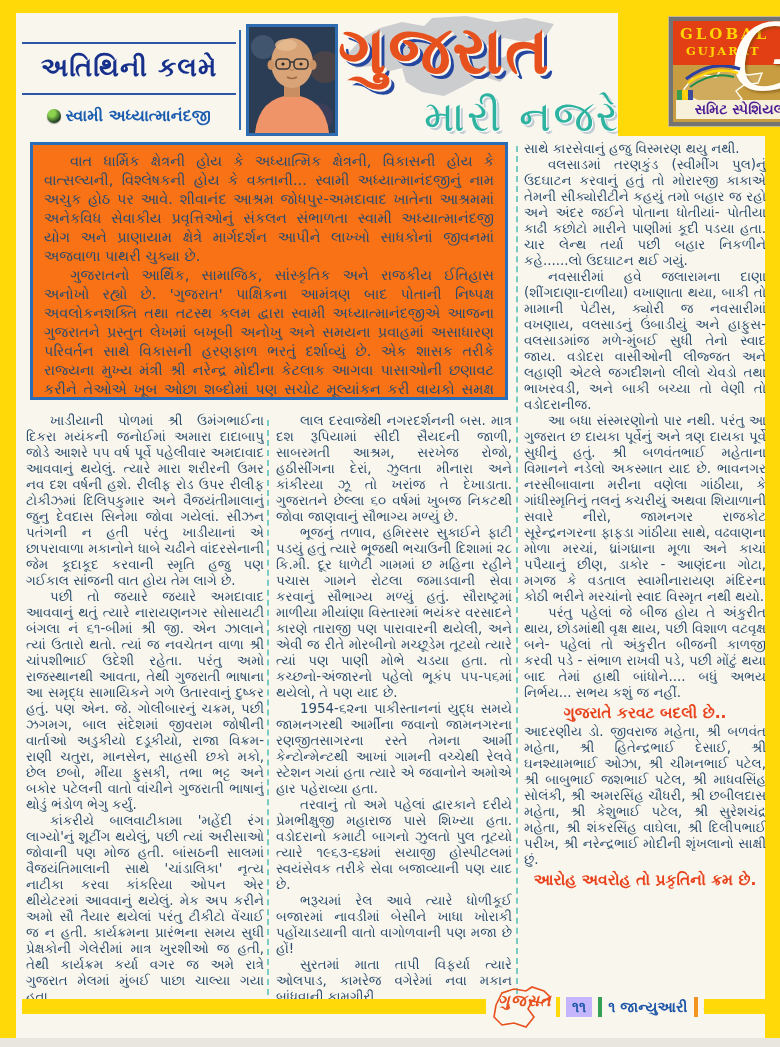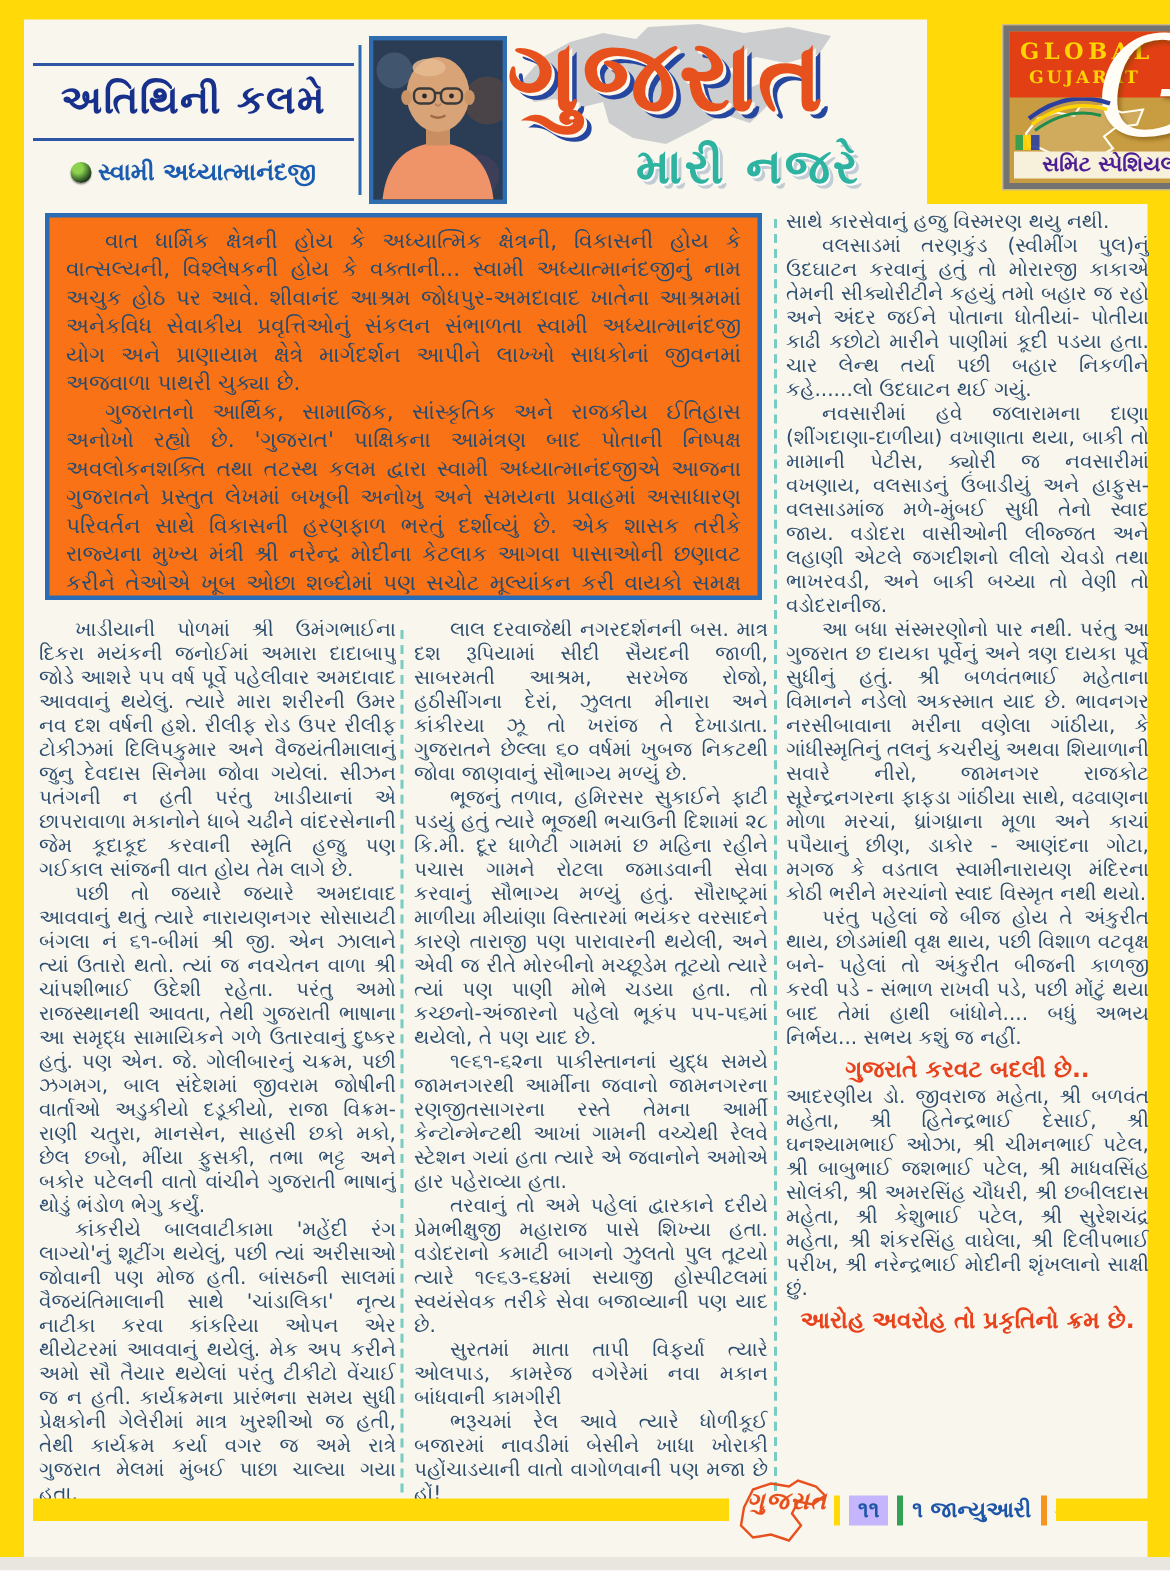--- a/index.html
+++ b/index.html
@@ -22,21 +22,21 @@
   .globe-icon{width:14px;height:14px;border-radius:50%;
           background:radial-gradient(circle at 35% 30%,#8cd24e 0 25%,#14321c 75%);
           box-shadow:0 1px 1px rgba(0,0,0,.4);flex:0 0 auto;}
   .vline{position:absolute;left:239px;top:30px;width:2px;height:100px;background:#2f6cb0;}
   .photo{position:absolute;left:246px;top:24px;width:86px;height:106px;border:3px solid #2f6cb0;
          background:#2b3c55;}
   .map-shadow{position:absolute;left:336px;top:12px;width:228px;height:88px;opacity:.65;}
   .title-main{position:absolute;left:338px;top:18px;font-size:66px;line-height:1;font-weight:bold;
          color:#e7511d;letter-spacing:2px;
          text-shadow:2px 2px 0 #fdf7ec,5px 5px 0 #2547a0;}
-  .title-sub{position:absolute;left:424px;top:95px;font-size:32px;line-height:1;font-weight:bold;
+  .title-sub{position:absolute;left:424px;top:95px;font-size:43px;line-height:1;font-weight:normal;
          color:#2db3a0;letter-spacing:2px;text-shadow:1px 1px 0 #ffffff,3px 3px 0 rgba(30,80,140,.25);}
 
   
   .glogo{position:absolute;left:628px;top:17px;width:141px;height:109px;background:#c89d42;
          border:4px solid #737373;box-shadow:0 0 0 1px #cbb98c;box-sizing:border-box;margin-left:41px;}
   .glogo-red{position:absolute;left:0;top:0;right:0;height:44px;background:#e23f14;}
   .glogo-l1{position:absolute;left:7px;top:4px;color:#ffd400;font-weight:bold;font-size:15px;
          letter-spacing:3px;font-family:"DejaVu Serif","Liberation Serif",serif;}
   .glogo-l2{position:absolute;left:13px;top:23px;color:#ffd400;font-weight:bold;font-size:11.5px;
          letter-spacing:2px;font-family:"DejaVu Serif","Liberation Serif",serif;}
@@ -161,24 +161,24 @@
 
   <div class="col col-left">
     <p>ખાડીયાની પોળમાં શ્રી ઉમંગભાઈના દિકરા મયંકની જનોઈમાં અમારા દાદાબાપુ જોડે આશરે ૫૫ વર્ષ પૂર્વે પહેલીવાર અમદાવાદ આવવાનું થયેલું. ત્યારે મારા શરીરની ઉમર નવ દશ વર્ષની હશે. રીલીફ રોડ ઉપર રીલીફ ટોકીઝમાં દિલિપકુમાર અને વૈજયંતીમાલાનું જુનુ દેવદાસ સિનેમા જોવા ગયેલાં. સીઝન પતંગની ન હતી પરંતુ ખાડીયાનાં એ છાપરાવાળા મકાનોને ધાબે ચઢીને વાંદરસેનાની જેમ કૂદાકૂદ કરવાની સ્મૃતિ હજુ પણ ગઈકાલ સાંજની વાત હોય તેમ લાગે છે.</p>
     <p>પછી તો જયારે જયારે અમદાવાદ આવવાનું થતું ત્યારે નારાયણનગર સોસાયટી બંગલા નં ૬૧-બીમાં શ્રી જી. એન ઝાલાને ત્યાં ઉતારો થતો. ત્યાં જ નવચેતન વાળા શ્રી ચાંપશીભાઈ ઉદેશી રહેતા. પરંતુ અમો રાજસ્થાનથી આવતા, તેથી ગુજરાતી ભાષાના આ સમૃદ્ધ સામાયિકને ગળે ઉતારવાનું દુષ્કર હતું. પણ એન. જે. ગોલીબારનું ચક્રમ, પછી ઝગમગ, બાલ સંદેશમાં જીવરામ જોષીની વાર્તાઓ અડુકીયો દડૂકીયો, રાજા વિક્રમ- રાણી ચતુરા, માનસેન, સાહસી છકો મકો, છેલ છબો, મીંયા ફુસકી, તભા ભટ્ટ અને બકોર પટેલની વાતો વાંચીને ગુજરાતી ભાષાનું થોડું ભંડોળ ભેગુ કર્યું.</p>
     <p>કાંકરીયે બાલવાટીકામા 'મહેંદી રંગ લાગ્યો'નું શૂટીંગ થયેલું, પછી ત્યાં અરીસાઓ જોવાની પણ મોજ હતી. બાંસઠની સાલમાં વૈજયંતિમાલાની સાથે 'ચાંડાલિકા' નૃત્ય નાટીકા કરવા કાંકરિયા ઓપન એર થીયેટરમાં આવવાનું થયેલું. મેક અપ કરીને અમો સૌ તૈયાર થયેલાં પરંતુ ટીકીટો વેંચાઈ જ ન હતી. કાર્યક્રમના પ્રારંભના સમય સુધી પ્રેક્ષકોની ગેલેરીમાં માત્ર ખુરશીઓ જ હતી, તેથી કાર્યક્રમ કર્યા વગર જ અમે રાત્રે ગુજરાત મેલમાં મુંબઈ પાછા ચાલ્યા ગયા હતા.</p>
   </div>
 
   <div class="col col-mid">
     <p>લાલ દરવાજેથી નગરદર્શનની બસ. માત્ર દશ રૂપિયામાં સીદી સૈયદની જાળી, સાબરમતી આશ્રમ, સરખેજ રોજો, હઠીસીંગના દેરાં, ઝુલતા મીનારા અને કાંકીરયા ઝૂ તો ખરાંજ તે દેખાડાતા. ગુજરાતને છેલ્લા ૬૦ વર્ષમાં ખુબજ નિકટથી જોવા જાણવાનું સૌભાગ્ય મળ્યું છે.</p>
     <p>ભૂજનું તળાવ, હમિરસર સુકાઈને ફાટી પડયું હતું ત્યારે ભૂજથી ભચાઉની દિશામાં ૨૮ કિ.મી. દૂર ધાળેટી ગામમાં છ મહિના રહીને પચાસ ગામને રોટલા જમાડવાની સેવા કરવાનું સૌભાગ્ય મળ્યું હતું. સૌરાષ્ટ્રમાં માળીયા મીયાંણા વિસ્તારમાં ભયંકર વરસાદને કારણે તારાજી પણ પારાવારની થયેલી, અને એવી જ રીતે મોરબીનો મચ્છૂડેમ તૂટયો ત્યારે ત્યાં પણ પાણી મોભે ચડયા હતા. તો કચ્છનો-અંજારનો પહેલો ભૂકંપ ૫૫-૫૬માં થયેલો, તે પણ યાદ છે.</p>
-    <p>૧૯૬૧-૬૨ના પાકીસ્તાનનાં યુદ્ધ સમયે જામનગરથી આર્મીના જવાનો જામનગરના રણજીતસાગરના રસ્તે તેમના આર્મી કેન્ટોન્મેન્ટથી આખાં ગામની વચ્ચેથી રેલવે સ્ટેશન ગયાં હતા ત્યારે એ જવાનોને અમોએ હાર પહેરાવ્યા હતા.</p>
+    <p>1954-૬૨ના પાકીસ્તાનનાં યુદ્ધ સમયે જામનગરથી આર્મીના જવાનો જામનગરના રણજીતસાગરના રસ્તે તેમના આર્મી કેન્ટોન્મેન્ટથી આખાં ગામની વચ્ચેથી રેલવે સ્ટેશન ગયાં હતા ત્યારે એ જવાનોને અમોએ હાર પહેરાવ્યા હતા.</p>
     <p>તરવાનું તો અમે પહેલાં દ્વારકાને દરીયે પ્રેમભીક્ષુજી મહારાજ પાસે શિખ્યા હતા. વડોદરાનો કમાટી બાગનો ઝુલતો પુલ તૂટયો ત્યારે ૧૯૬૩-૬૪માં સયાજી હોસ્પીટલમાં સ્વયંસેવક તરીકે સેવા બજાવ્યાની પણ યાદ છે.</p>
+    <p>ભરૂચમાં રેલ આવે ત્યારે ધોળીકૂઈ બજારમાં નાવડીમાં બેસીને ખાધા ખોરાકી પહોંચાડયાની વાતો વાગોળવાની પણ મજા છે હોં!</p>
     <p>સુરતમાં માતા તાપી વિફર્યા ત્યારે ઓલપાડ, કામરેજ વગેરેમાં નવા મકાન બાંધવાની કામગીરી</p>
-    <p>ભરૂચમાં રેલ આવે ત્યારે ધોળીકૂઈ બજારમાં નાવડીમાં બેસીને ખાધા ખોરાકી પહોંચાડયાની વાતો વાગોળવાની પણ મજા છે હોં!</p>
   </div>
 
   <div class="col col-right">
     <p class="cont">સાથે કારસેવાનું હજુ વિસ્મરણ થયુ નથી.</p>
     <p>વલસાડમાં તરણકુંડ (સ્વીમીંગ પુલ)નું ઉદઘાટન કરવાનું હતું તો મોરારજી કાકાએ તેમની સીક્યોરીટીને કહયું તમો બહાર જ રહો અને અંદર જઈને પોતાના ધોતીયાં- પોતીયા કાઢી કછોટો મારીને પાણીમાં કૂદી પડયા હતા. ચાર લેન્થ તર્યા પછી બહાર નિકળીને કહે......લો ઉદઘાટન થઈ ગયું.</p>
     <p>નવસારીમાં હવે જલારામના દાણા (શીંગદાણા-દાળીયા) વખાણાતા થયા, બાકી તો મામાની પેટીસ, ક્યોરી જ નવસારીમાં વખણાય, વલસાડનું ઉંબાડીયું અને હાફુસ- વલસાડમાંજ મળે-મુંબઈ સુધી તેનો સ્વાદ જાય. વડોદરા વાસીઓની લીજ્જત અને લહાણી એટલે જગદીશનો લીલો ચેવડો તથા ભાખરવડી, અને બાકી બચ્યા તો વેણી તો વડોદરાનીજ.</p>
     <p>આ બધા સંસ્મરણોનો પાર નથી. પરંતુ આ ગુજરાત છ દાયકા પૂર્વેનું અને ત્રણ દાયકા પૂર્વે સુધીનું હતું. શ્રી બળવંતભાઈ મહેતાના વિમાનને નડેલો અકસ્માત યાદ છે. ભાવનગર નરસીબાવાના મરીના વણેલા ગાંઠીયા, કે ગાંધીસ્મૃતિનું તલનું કચરીયું અથવા શિયાળાની સવારે નીરો, જામનગર રાજકોટ સૂરેન્દ્રનગરના ફાફડા ગાંઠીયા સાથે, વઢવાણના મોળા મરચાં, ધ્રાંગધ્રાના મૂળા અને કાચાં પપૈયાનું છીણ, ડાકોર - આણંદના ગોટા, મગજ કે વડતાલ સ્વામીનારાયણ મંદિરના કોઠી ભરીને મરચાંનો સ્વાદ વિસ્મૃત નથી થયો.</p>
     <p>પરંતુ પહેલાં જે બીજ હોય તે અંકુરીત થાય, છોડમાંથી વૃક્ષ થાય, પછી વિશાળ વટવૃક્ષ બને- પહેલાં તો અંકુરીત બીજની કાળજી કરવી પડે - સંભાળ રાખવી પડે, પછી મોંટું થયા બાદ તેમાં હાથી બાંધોને.... બધું અભય નિર્ભય... સભય કશું જ નહીં.</p>
     <div class="subhead">ગુજરાતે કરવટ બદલી છે..</div>
     <p class="cont">આદરણીય ડો. જીવરાજ મહેતા, શ્રી બળવંત મહેતા, શ્રી હિતેન્દ્રભાઈ દેસાઈ, શ્રી ઘનશ્યામભાઈ ઓઝા, શ્રી ચીમનભાઈ પટેલ, શ્રી બાબુભાઈ જશભાઈ પટેલ, શ્રી માધવસિંહ સોલંકી, શ્રી અમરસિંહ ચૌધરી, શ્રી છબીલદાસ મહેતા, શ્રી કેશુભાઈ પટેલ, શ્રી સુરેશચંદ્ર મહેતા, શ્રી શંકરસિંહ વાઘેલા, શ્રી દિલીપભાઈ પરીખ, શ્રી નરેન્દ્રભાઈ મોદીની શૃંખલાનો સાક્ષી છું.</p>

